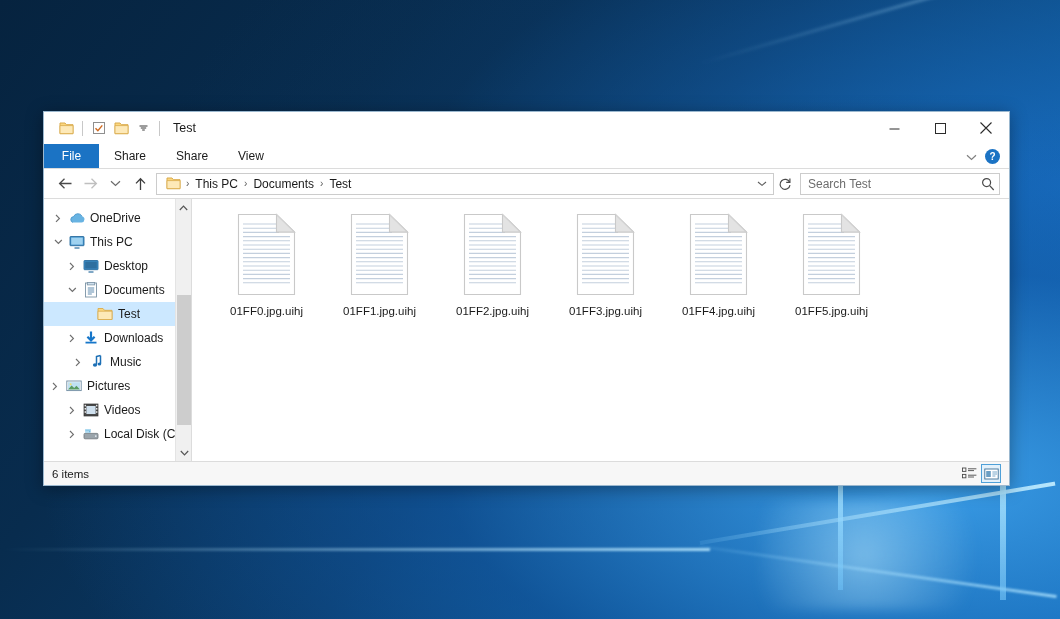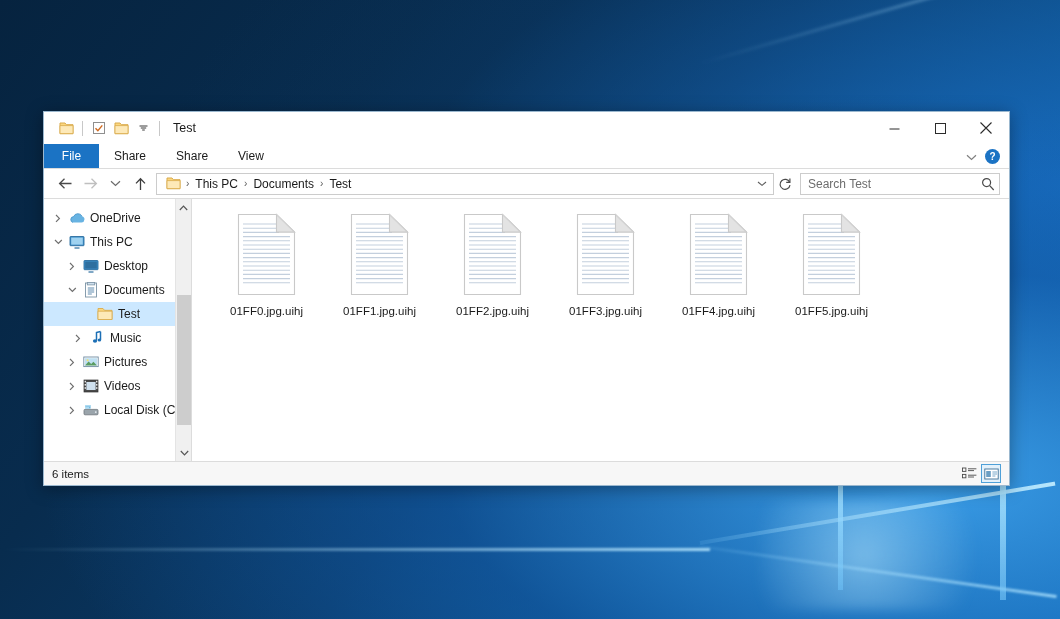--- a/index.html
+++ b/index.html
@@ -332,39 +332,55 @@
             <span class="tree-icon">
               <span style="display: flex;">
                 <svg width="16" height="16" viewBox="0 0 16 16">
                   <path d="M1 2.5h5l1.5 1.8H15v9.2H1z" fill="#fcd77f" stroke="#d9ab4c" stroke-width="0.9"></path>
                   <path d="M1 5.2h14v8.3H1z" fill="#fde9b8" stroke="#d9ab4c" stroke-width="0.8"></path>
                 </svg>
               </span>
             </span>
             <span class="tree-label">Test</span>
           </div>
+          <div class="tree-item" style="padding-left: 20px;">
+            <span class="chev">
+              <svg width="9" height="9" viewBox="0 0 9 9">
+                <path d="M2 1l3.4 3.4L2 7.8" fill="none" stroke="#6f6f6f" stroke-width="1.2"></path>
+              </svg>
+            </span>
+            <span class="tree-icon">
+              <span style="display: flex;">
+                <svg width="16" height="16" viewBox="0 0 16 16">
+                  <path d="M8 1.5v7.6M4.4 6.8L8 10.4l3.6-3.6" fill="none" stroke="#1676c9" stroke-width="2.2"></path>
+                  <path d="M2.5 12.6h11" stroke="#1676c9" stroke-width="1.8"></path>
+                </svg>
+              </span>
+            </span>
+            <span class="tree-label">Downloads</span>
+          </div>
           <div class="tree-item" style="padding-left: 26px;">
             <span class="chev">
               <svg width="9" height="9" viewBox="0 0 9 9">
                 <path d="M2 1l3.4 3.4L2 7.8" fill="none" stroke="#6f6f6f" stroke-width="1.2"></path>
               </svg>
             </span>
             <span class="tree-icon">
               <span style="display: flex;">
                 <svg width="16" height="16" viewBox="0 0 16 16">
                   <path d="M11.5 1.6v8.2" stroke="#1c6fb5" stroke-width="1.5" fill="none"></path>
                   <path d="M11.5 1.6c-2 .5-4 .9-4 .9v7.9" stroke="#1c6fb5" stroke-width="1.5" fill="none"></path>
                   <ellipse cx="6" cy="11" rx="2.1" ry="1.7" fill="#1c6fb5"></ellipse>
                   <ellipse cx="10.4" cy="10" rx="1.8" ry="1.5" fill="#1c6fb5"></ellipse>
                 </svg>
               </span>
             </span>
             <span class="tree-label">Music</span>
           </div>
-          <div class="tree-item" style="padding-left: 20px;">
+          <div class="tree-item" style="padding-left: 3px;">
             <span class="chev">
               <svg width="9" height="9" viewBox="0 0 9 9">
                 <path d="M2 1l3.4 3.4L2 7.8" fill="none" stroke="#6f6f6f" stroke-width="1.2"></path>
               </svg>
             </span>
             <span class="tree-icon">
               <span style="display: flex;">
                 <svg width="16" height="16" viewBox="0 0 16 16">
                   <rect x="0.8" y="3" width="14.4" height="9.6" fill="#fff" stroke="#6e8ba1" stroke-width="0.9"></rect>
                   <rect x="2" y="4.2" width="12" height="7.2" fill="#bfe0f2"></rect>

